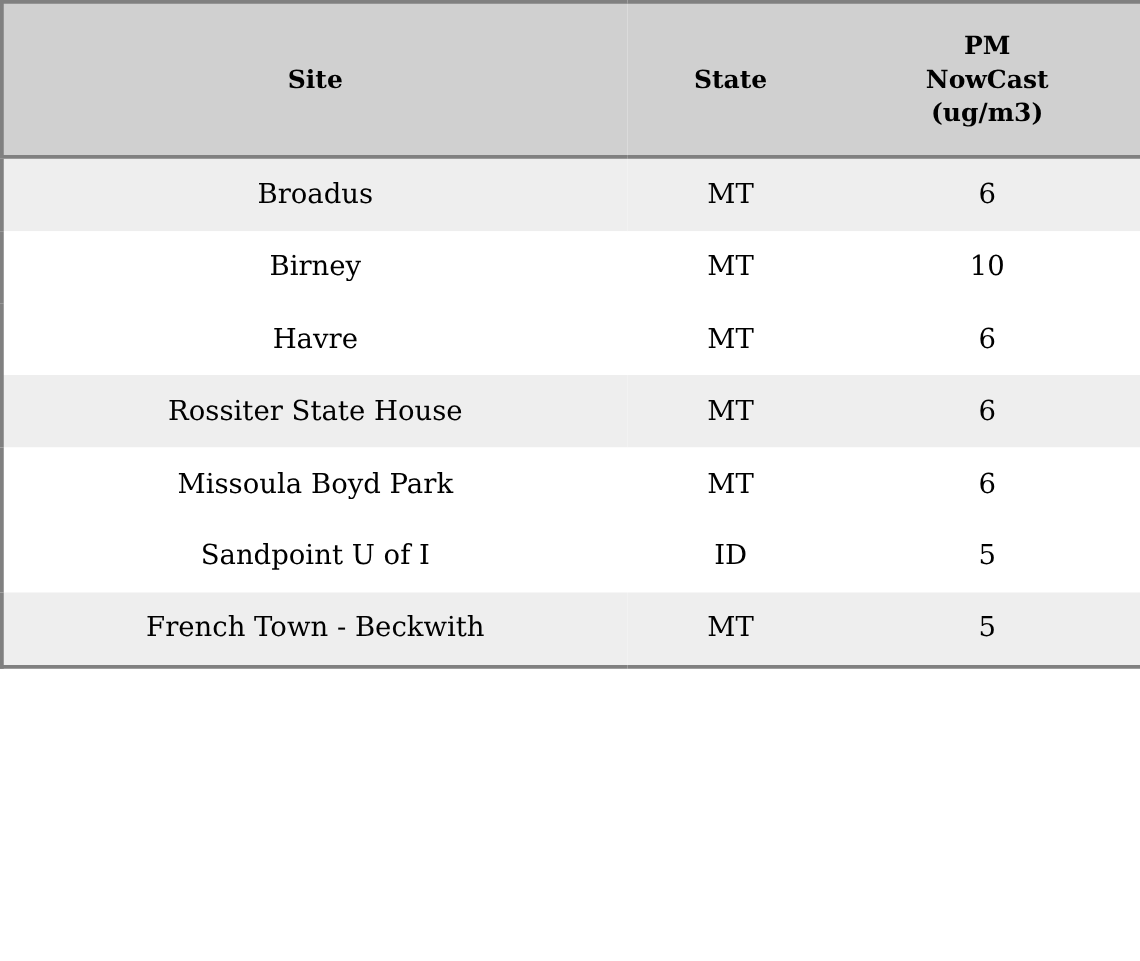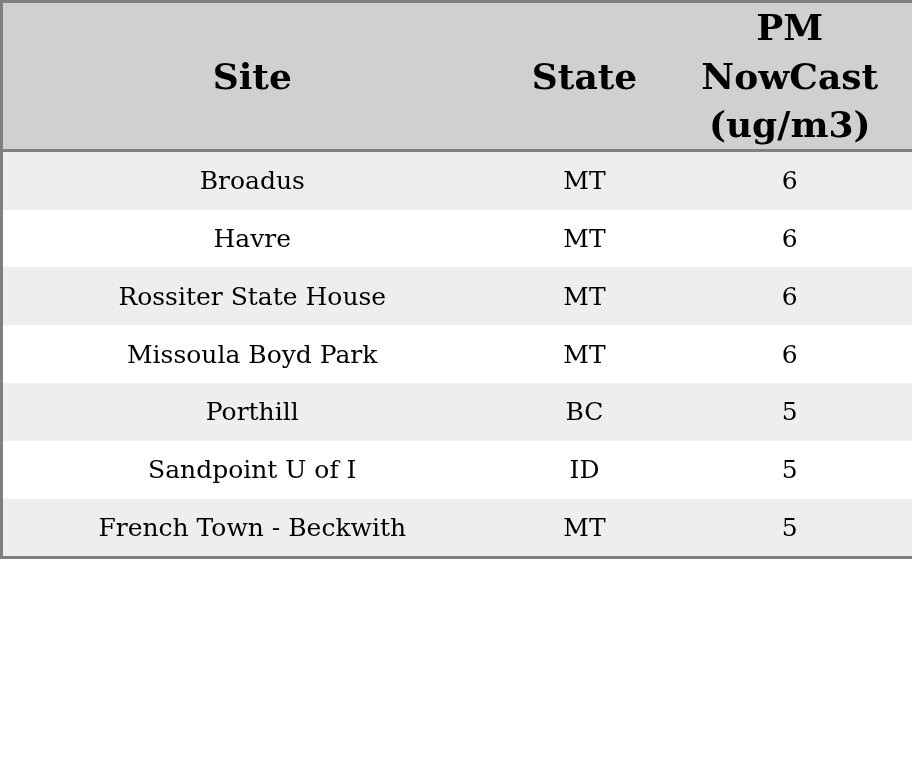--- a/index.html
+++ b/index.html
@@ -25,31 +25,31 @@
   }
   col.col-site  { width: 500px; }
   col.col-state { width: 166px; }
   col.col-pm    { width: 246px; }
   thead th {
     background: #d0d0d0;
     border-bottom: 3px solid #808080;
     height: 121px;
     text-align: center;
     vertical-align: middle;
-    font-size: 36px;
+    font-size: 20px;
     font-weight: bold;
     line-height: 1.35;
     white-space: pre-line;
     padding: 0;
   }
   tbody td {
     height: 57.8px;
     text-align: center;
     vertical-align: middle;
-    font-size: 25px;
+    font-size: 22px;
     font-weight: normal;
     padding: 0;
   }
   tbody tr.stripe { background: #eeeeee; }
   tbody tr.plain  { background: #ffffff; }
 </style>
 </head>
 <body>
 
 <div class="table-wrap">
@@ -68,38 +68,38 @@
 (ug/m3)</th>
       </tr>
     </thead>
     <tbody>
       <tr class="stripe">
         <td>Broadus</td>
         <td>MT</td>
         <td>6</td>
       </tr>
       <tr class="plain">
+        <td>Birney</td>
+        <td>MT</td>
+        <td>10</td>
+      </tr>
+      <tr class="plain">
         <td>Havre</td>
         <td>MT</td>
         <td>6</td>
       </tr>
       <tr class="stripe">
         <td>Rossiter State House</td>
         <td>MT</td>
         <td>6</td>
       </tr>
       <tr class="plain">
         <td>Missoula Boyd Park</td>
         <td>MT</td>
         <td>6</td>
-      </tr>
-      <tr class="stripe">
-        <td>Porthill</td>
-        <td>BC</td>
-        <td>5</td>
       </tr>
       <tr class="plain">
         <td>Sandpoint U of I</td>
         <td>ID</td>
         <td>5</td>
       </tr>
       <tr class="stripe">
         <td>French Town - Beckwith</td>
         <td>MT</td>
         <td>5</td>

